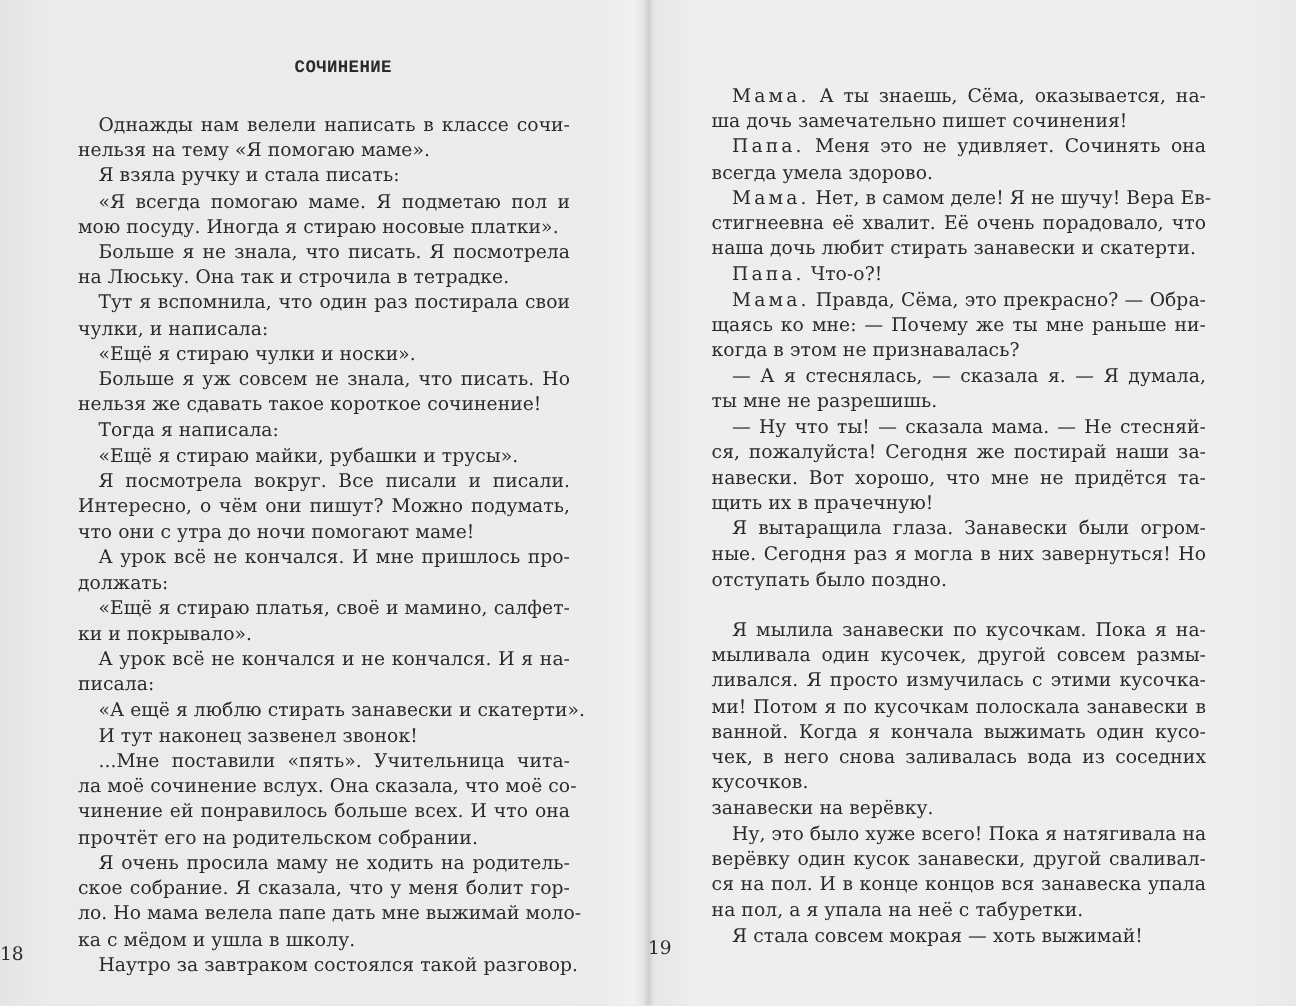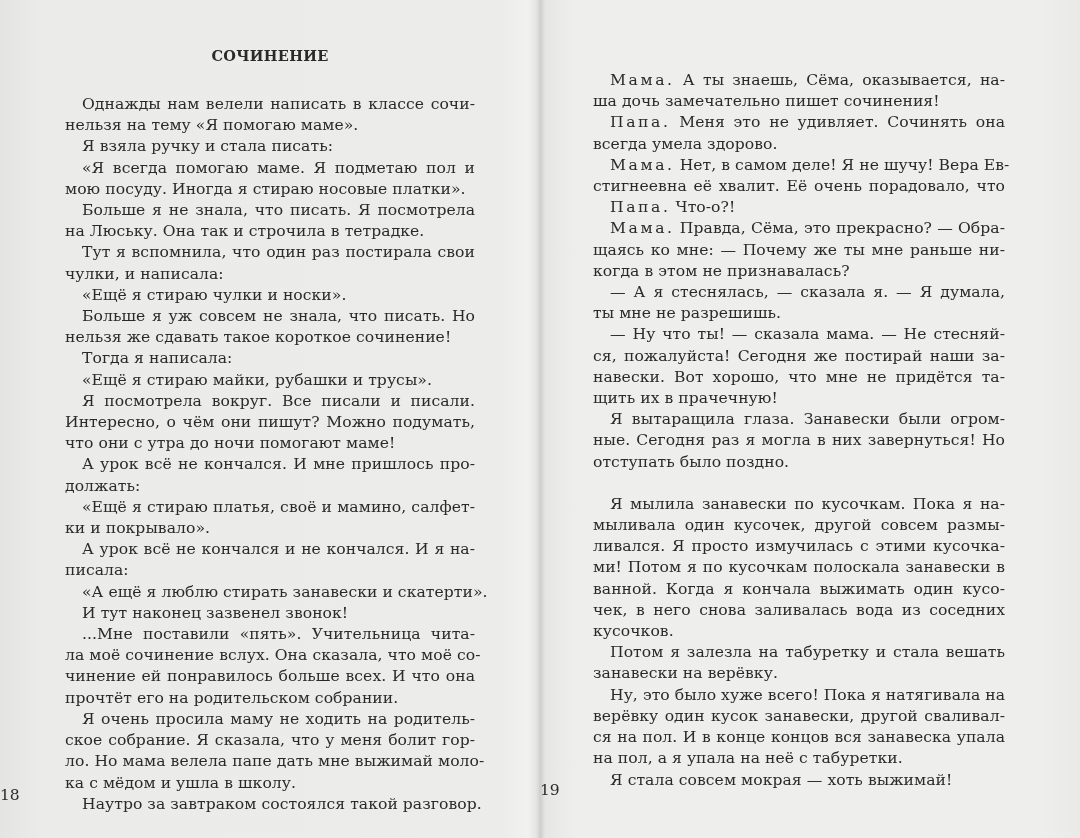--- a/index.html
+++ b/index.html
@@ -44,21 +44,21 @@
       left: 0;
       width: 540px;
       top: 47px;
       text-align: center;
       font-weight: bold;
       font-size: 14.5px;
       letter-spacing: 0.3px;
       padding-left: 0;
     }
     .page-left .title { left: 0; width: 540px; }
-    .title span { position: relative; left: 0px; }
+    .title span { position: relative; left: 16px; font-family: Liberation Mono, monospace; }
 
     .line {
       display: block;
       white-space: nowrap;
       text-align-last: justify;
       text-align: justify;
     }
     .line.indent { padding-left: 17px; }
     .line.last { text-align-last: left; }
     .gap { display: block; height: 21px; }
@@ -137,20 +137,21 @@
   </div>
 
   <div class="page page-right">
     <div class="text-block" id="right-text">
         <span class="line indent"><span class="spk">Мама.</span><span> А ты знаешь, Сёма, оказывается, на-</span></span>
         <span class="line last"><span>ша дочь замечательно пишет сочинения!</span></span>
         <span class="line indent"><span class="spk">Папа.</span><span> Меня это не удивляет. Сочинять она</span></span>
         <span class="line last"><span>всегда умела здорово.</span></span>
         <span class="line indent"><span class="spk">Мама.</span><span> Нет, в самом деле! Я не шучу! Вера Ев-</span></span>
         <span class="line"><span>стигнеевна её хвалит. Её очень порадовало, что</span></span>
+        <span class="line last"><span>наша дочь любит стирать занавески и скатерти.</span></span>
         <span class="line indent last"><span class="spk">Папа.</span><span> Что-о?!</span></span>
         <span class="line indent"><span class="spk">Мама.</span><span> Правда, Сёма, это прекрасно? — Обра-</span></span>
         <span class="line"><span>щаясь ко мне: — Почему же ты мне раньше ни-</span></span>
         <span class="line last"><span>когда в этом не признавалась?</span></span>
         <span class="line indent"><span>— А я стеснялась, — сказала я. — Я думала,</span></span>
         <span class="line last"><span>ты мне не разрешишь.</span></span>
         <span class="line indent"><span>— Ну что ты! — сказала мама. — Не стесняй-</span></span>
         <span class="line"><span>ся, пожалуйста! Сегодня же постирай наши за-</span></span>
         <span class="line"><span>навески. Вот хорошо, что мне не придётся та-</span></span>
         <span class="line last"><span>щить их в прачечную!</span></span>
@@ -158,21 +159,20 @@
         <span class="line"><span>ные. Сегодня раз я могла в них завернуться! Но</span></span>
         <span class="line last"><span>отступать было поздно.</span></span>
         <span class="gap"></span>
         <span class="line indent"><span>Я мылила занавески по кусочкам. Пока я на-</span></span>
         <span class="line"><span>мыливала один кусочек, другой совсем размы-</span></span>
         <span class="line"><span>ливался. Я просто измучилась с этими кусочка-</span></span>
         <span class="line"><span>ми! Потом я по кусочкам полоскала занавески в</span></span>
         <span class="line"><span>ванной. Когда я кончала выжимать один кусо-</span></span>
         <span class="line"><span>чек, в него снова заливалась вода из соседних</span></span>
         <span class="line last"><span>кусочков.</span></span>
-        <span class="line indent"><span>Потом я залезла на табуретку и стала вешать</span></span>
         <span class="line last"><span>занавески на верёвку.</span></span>
         <span class="line indent"><span>Ну, это было хуже всего! Пока я натягивала на</span></span>
         <span class="line"><span>верёвку один кусок занавески, другой сваливал-</span></span>
         <span class="line"><span>ся на пол. И в конце концов вся занавеска упала</span></span>
         <span class="line last"><span>на пол, а я упала на неё с табуретки.</span></span>
         <span class="line indent last"><span>Я стала совсем мокрая — хоть выжимай!</span></span>
       </div>
     <div class="page-num">
       <span>19</span>
     </div>

